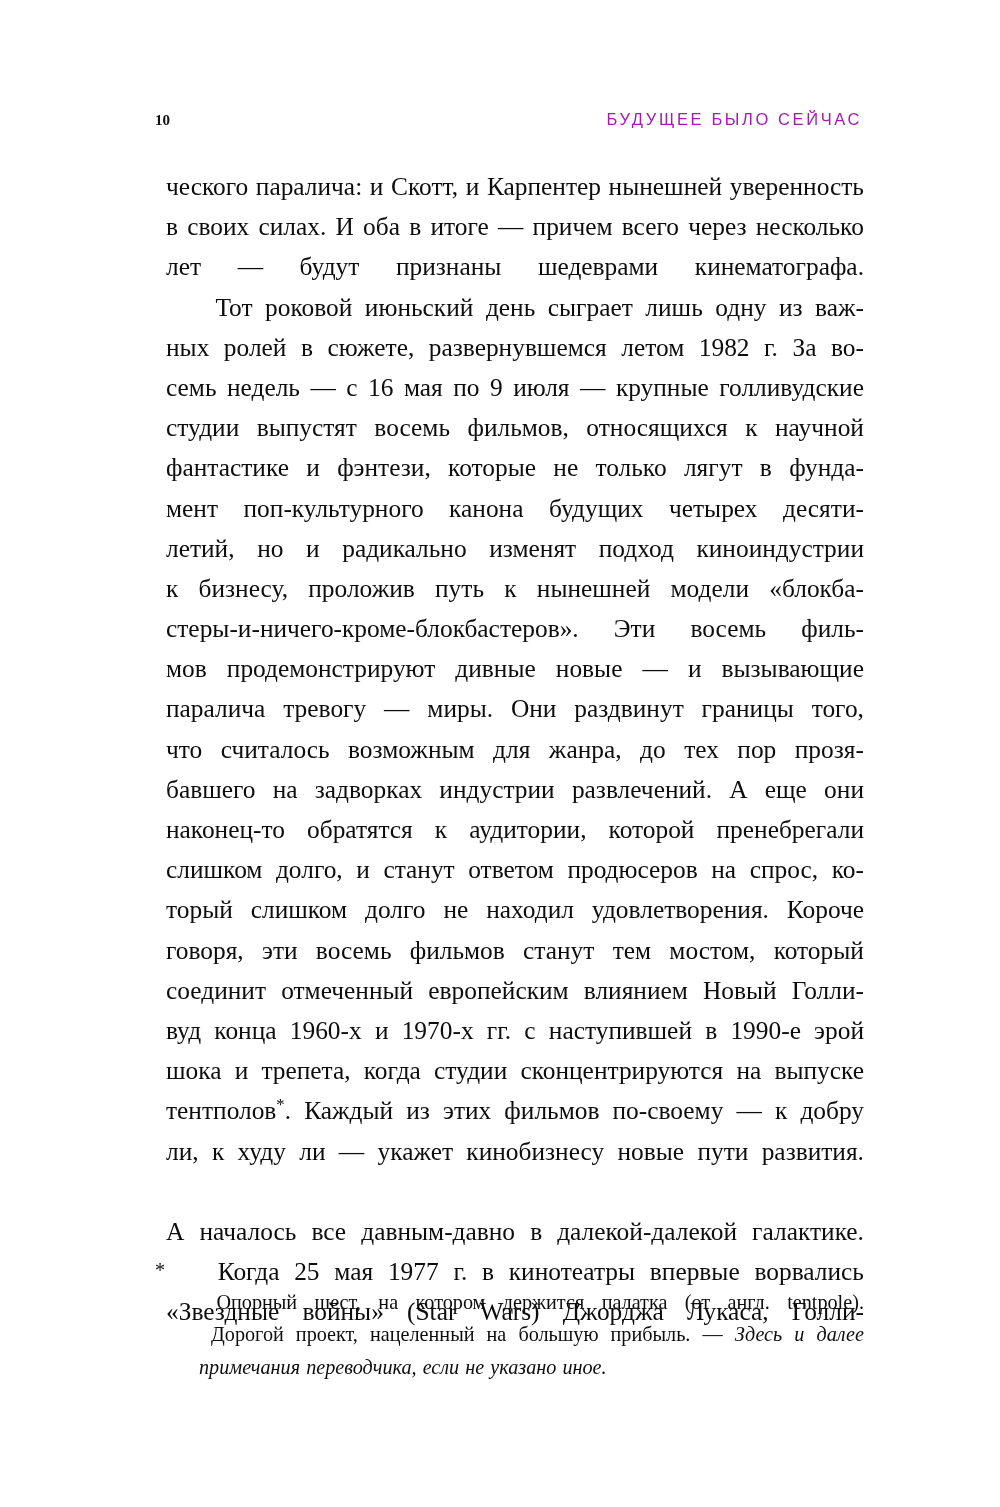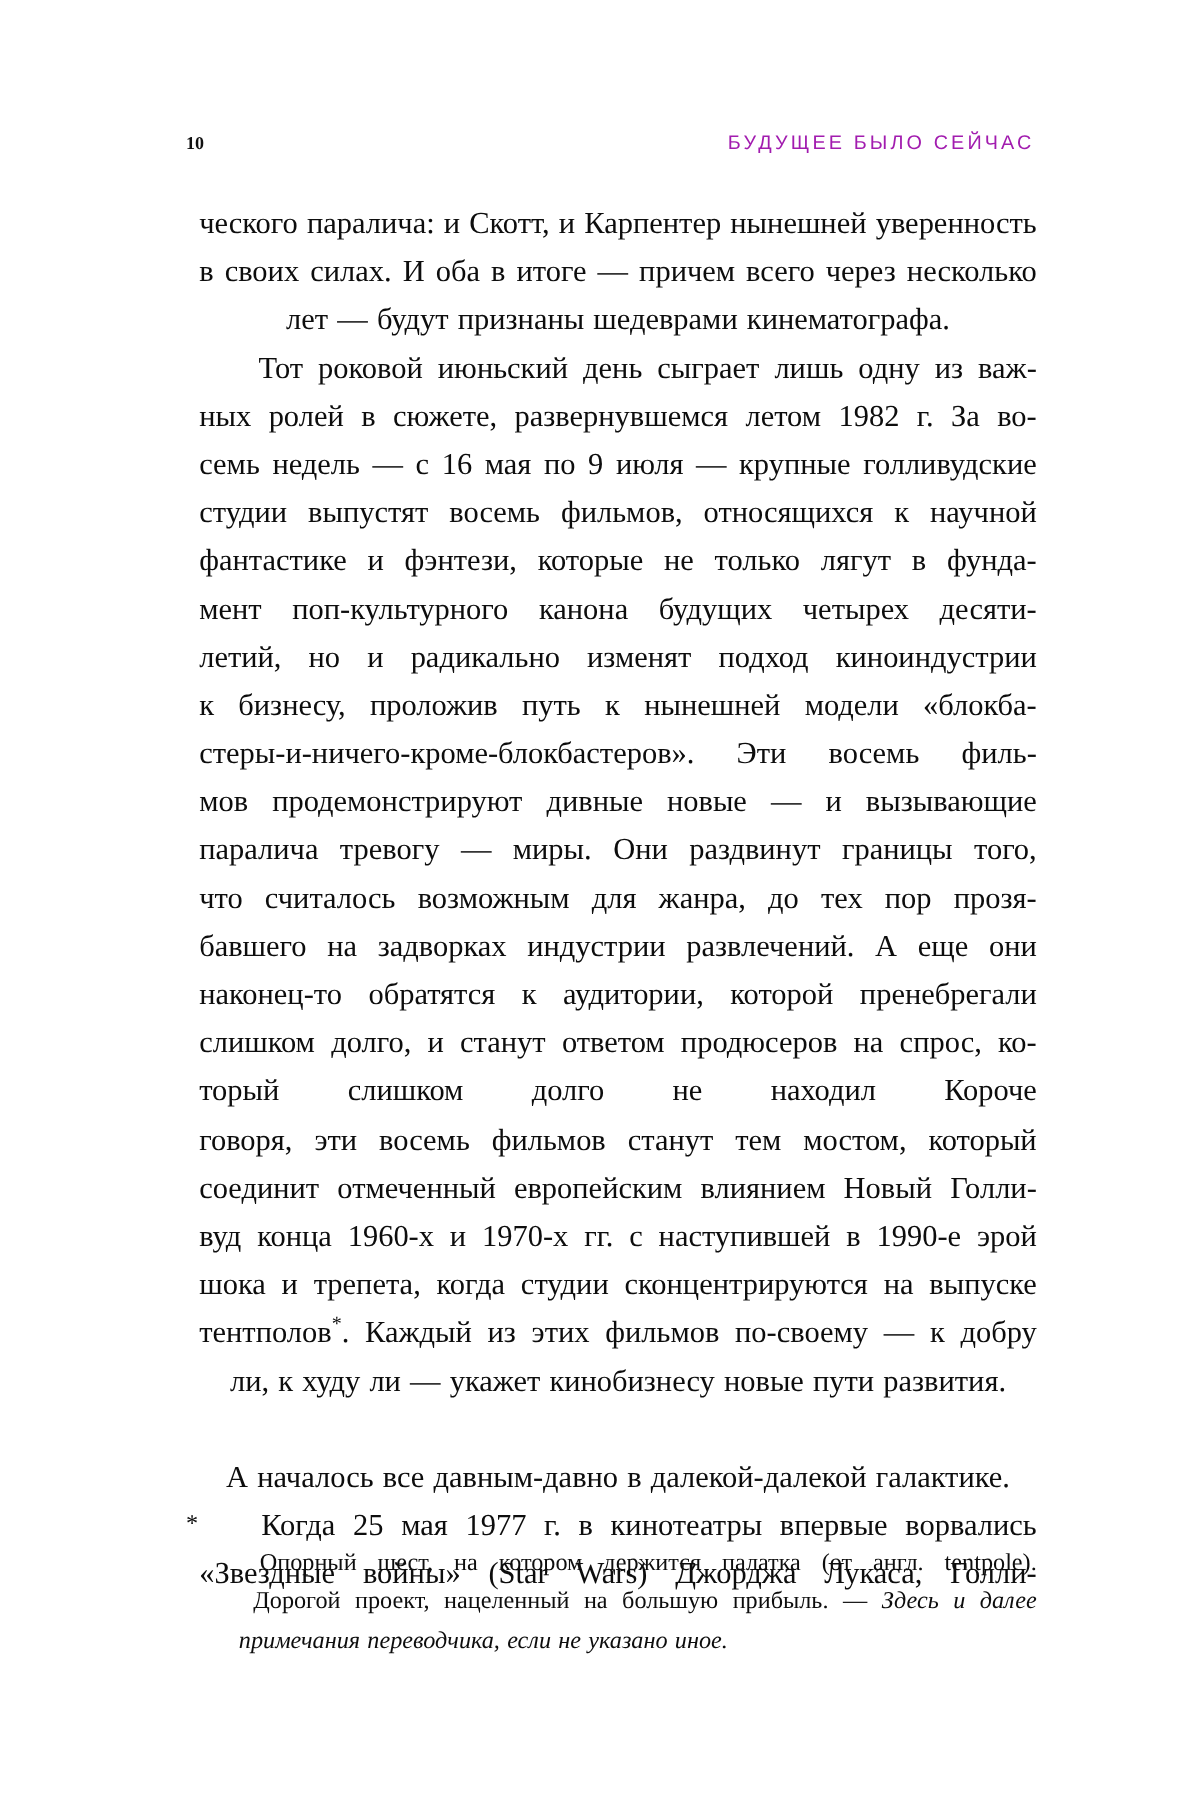--- a/index.html
+++ b/index.html
@@ -66,21 +66,21 @@
     white-space: pre;
     letter-spacing: 0;
     margin-left: 11px;
   }
   
   .ln.just {
     justify-content: space-between;
   }
   
   .ln.flush {
-    justify-content: center;
+    justify-content: space-between;
   }
   .ln.flush .w + .w {
     margin-left: 0.30em;
   }
   .ln .w {
     display: inline-block;
   }
   
   .ln .indent {
     display: inline-block;
@@ -153,21 +153,21 @@
       <div class="ln just"><span class="w">мент</span><span class="w">поп-культурного</span><span class="w">канона</span><span class="w">будущих</span><span class="w">четырех</span><span class="w">десяти-</span></div>
       <div class="ln just"><span class="w">летий,</span><span class="w">но</span><span class="w">и</span><span class="w">радикально</span><span class="w">изменят</span><span class="w">подход</span><span class="w">киноиндустрии</span></div>
       <div class="ln just"><span class="w">к</span><span class="w">бизнесу,</span><span class="w">проложив</span><span class="w">путь</span><span class="w">к</span><span class="w">нынешней</span><span class="w">модели</span><span class="w">«блокба-</span></div>
       <div class="ln just"><span class="w">стеры-и-ничего-кроме-блокбастеров».</span><span class="w">Эти</span><span class="w">восемь</span><span class="w">филь-</span></div>
       <div class="ln just"><span class="w">мов</span><span class="w">продемонстрируют</span><span class="w">дивные</span><span class="w">новые</span><span class="w">—</span><span class="w">и</span><span class="w">вызывающие</span></div>
       <div class="ln just"><span class="w">паралича</span><span class="w">тревогу</span><span class="w">—</span><span class="w">миры.</span><span class="w">Они</span><span class="w">раздвинут</span><span class="w">границы</span><span class="w">того,</span></div>
       <div class="ln just"><span class="w">что</span><span class="w">считалось</span><span class="w">возможным</span><span class="w">для</span><span class="w">жанра,</span><span class="w">до</span><span class="w">тех</span><span class="w">пор</span><span class="w">прозя-</span></div>
       <div class="ln just"><span class="w">бавшего</span><span class="w">на</span><span class="w">задворках</span><span class="w">индустрии</span><span class="w">развлечений.</span><span class="w">А</span><span class="w">еще</span><span class="w">они</span></div>
       <div class="ln just"><span class="w">наконец-то</span><span class="w">обратятся</span><span class="w">к</span><span class="w">аудитории,</span><span class="w">которой</span><span class="w">пренебрегали</span></div>
       <div class="ln just"><span class="w">слишком</span><span class="w">долго,</span><span class="w">и</span><span class="w">станут</span><span class="w">ответом</span><span class="w">продюсеров</span><span class="w">на</span><span class="w">спрос,</span><span class="w">ко-</span></div>
-      <div class="ln just"><span class="w">торый</span><span class="w">слишком</span><span class="w">долго</span><span class="w">не</span><span class="w">находил</span><span class="w">Короче</span></div>
+      <div class="ln just"><span class="w">торый</span><span class="w">слишком</span><span class="w">долго</span><span class="w">не</span><span class="w">находил</span><span class="w">удовлетворения.</span><span class="w">Короче</span></div>
       <div class="ln just"><span class="w">говоря,</span><span class="w">эти</span><span class="w">восемь</span><span class="w">фильмов</span><span class="w">станут</span><span class="w">тем</span><span class="w">мостом,</span><span class="w">который</span></div>
       <div class="ln just"><span class="w">соединит</span><span class="w">отмеченный</span><span class="w">европейским</span><span class="w">влиянием</span><span class="w">Новый</span><span class="w">Голли-</span></div>
       <div class="ln just"><span class="w">вуд</span><span class="w">конца</span><span class="w">1960-х</span><span class="w">и</span><span class="w">1970-х</span><span class="w">гг.</span><span class="w">с</span><span class="w">наступившей</span><span class="w">в</span><span class="w">1990-е</span><span class="w">эрой</span></div>
       <div class="ln just"><span class="w">шока</span><span class="w">и</span><span class="w">трепета,</span><span class="w">когда</span><span class="w">студии</span><span class="w">сконцентрируются</span><span class="w">на</span><span class="w">выпуске</span></div>
       <div class="ln just"><span class="w">тентполов<sup class="fn-ref">*</sup>.</span><span class="w">Каждый</span><span class="w">из</span><span class="w">этих</span><span class="w">фильмов</span><span class="w">по-своему</span><span class="w">—</span><span class="w">к</span><span class="w">добру</span></div>
       <div class="ln flush"><span class="w">ли,</span><span class="w">к</span><span class="w">худу</span><span class="w">ли</span><span class="w">—</span><span class="w">укажет</span><span class="w">кинобизнесу</span><span class="w">новые</span><span class="w">пути</span><span class="w">развития.</span></div>
       <div class="ln blank"></div>
       <div class="ln flush"><span class="w">А</span><span class="w">началось</span><span class="w">все</span><span class="w">давным-давно</span><span class="w">в</span><span class="w">далекой-далекой</span><span class="w">галактике.</span></div>
       <div class="ln just"><span class="indent"></span><span class="w">Когда</span><span class="w">25</span><span class="w">мая</span><span class="w">1977</span><span class="w">г.</span><span class="w">в</span><span class="w">кинотеатры</span><span class="w">впервые</span><span class="w">ворвались</span></div>
       <div class="ln just"><span class="w">«Звездные</span><span class="w">войны»</span><span class="w">(Star</span><span class="w">Wars)</span><span class="w">Джорджа</span><span class="w">Лукаса,</span><span class="w">Голли-</span></div>

